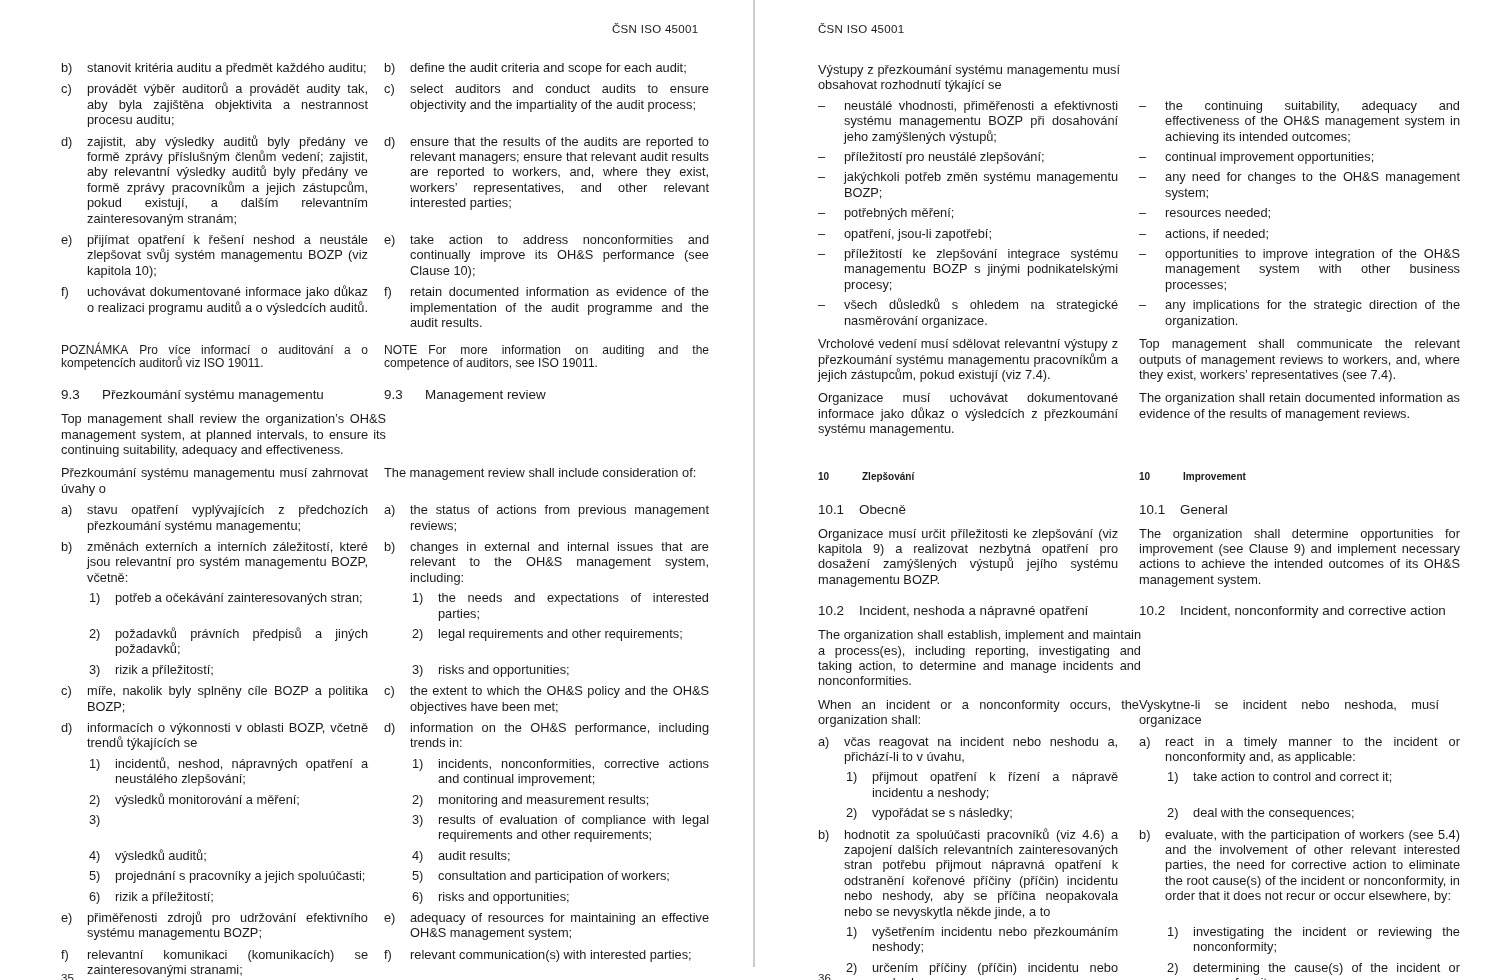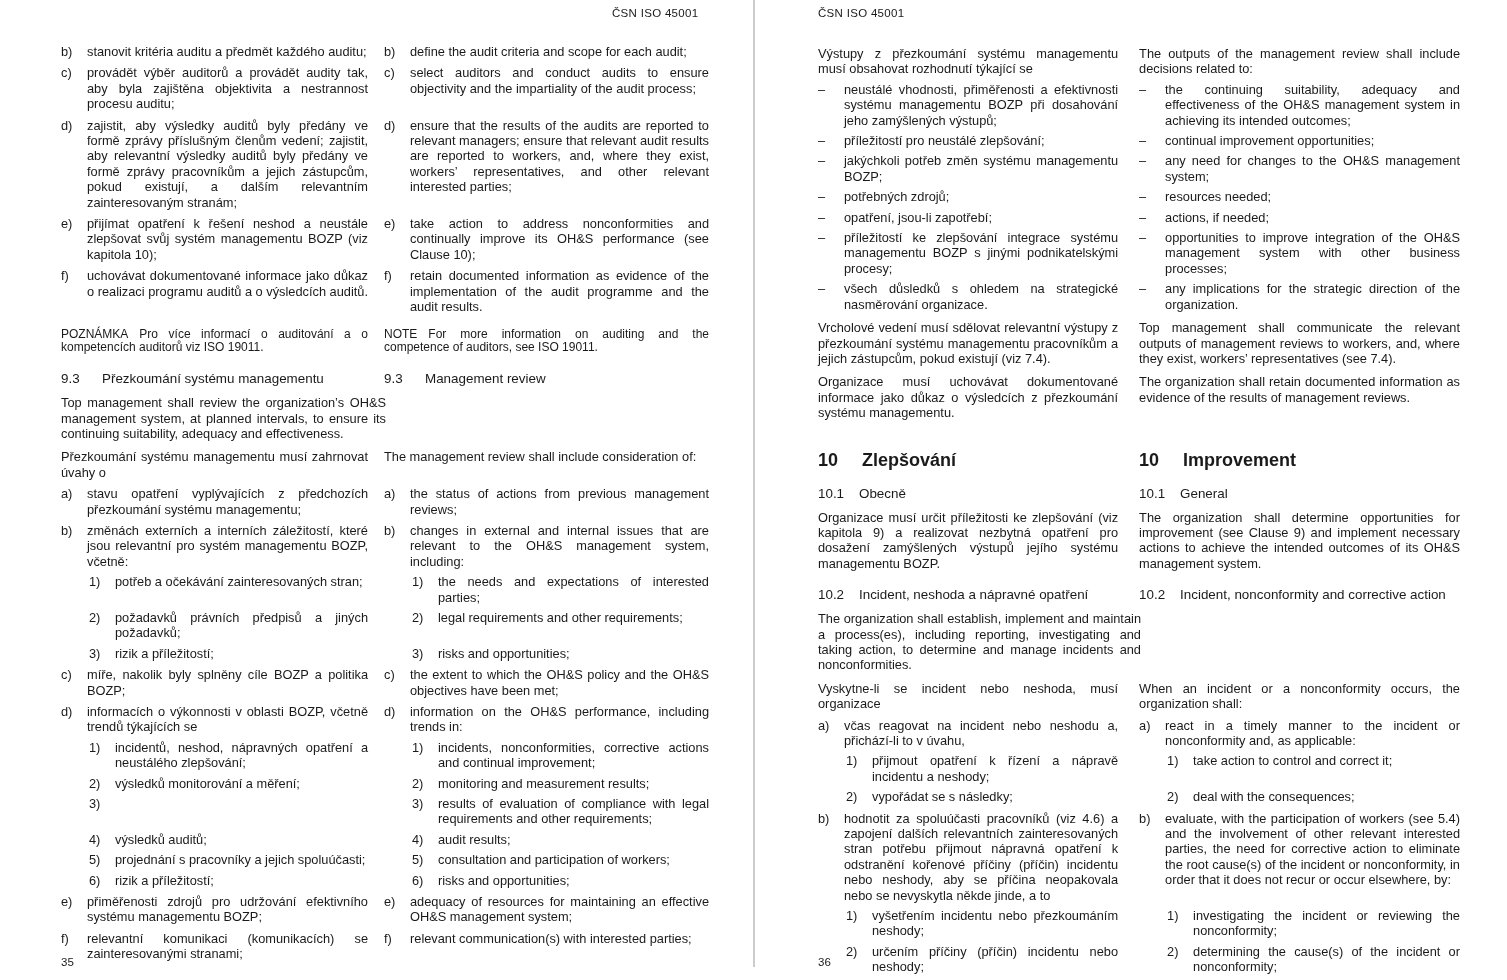--- a/index.html
+++ b/index.html
@@ -19,21 +19,21 @@
 
   .divider {
     position: absolute;
     left: 753px;
     top: 0;
     width: 2px;
     height: 967px;
     background: #cccccc;
   }
 
-  .page { position: absolute; top: 0; height: 728px; }
+  .page { position: absolute; top: 16px; height: 728px; }
   .page-left  { left: 61px;  width: 648px; }
   .page-right { left: 818px; width: 642px; }
 
   .running-header {
     position: absolute;
     top: 7px;
     font-size: 11.5px;
     letter-spacing: 0.3px;
     color: #1a1a1a;
     white-space: nowrap;
@@ -85,21 +85,21 @@
   .block.note .note-label { margin-right: 11px; }
   .block.h2 {
     font-weight: normal;
     font-size: 13.4px;
     line-height: 16px;
     text-align: left;
   }
   .block.h2 .hnum { display: inline-block; min-width: 41px; }
   .block.h1 {
     font-weight: bold;
-    font-size: 18px;
+    font-size: 10px;
     line-height: 19px;
     text-align: left;
   }
   .block.h1 .hnum { display: inline-block; min-width: 44px; }
 
   .page-number {
     position: absolute;
     top: 956px;
     left: 0;
     width: 100%;
@@ -310,23 +310,20 @@
     <div class="page-number">35</div>
   </section>
 
   <section class="page page-right">
     <div class="running-header">ČSN ISO 45001</div>
     <div class="rows" id="rows-1">
         <div class="row t-para">
           <div class="cell cs">
             <div class="block para"><span class="text">Výstupy z přezkoumání systému managementu musí obsahovat rozhodnutí týkající se</span></div>
           </div>
-          <div class="cell en">
-            <div class="block para"><span class="text">The outputs of the management review shall include decisions related to:</span></div>
-          </div>
         </div>
         <div class="row t-dash">
           <div class="cell cs">
             <div class="block dash"><span class="marker">–</span><span class="text">neustálé vhodnosti, přiměřenosti a efektivnosti systému managementu BOZP při dosahování jeho zamýšlených výstupů;</span></div>
           </div>
           <div class="cell en">
             <div class="block dash"><span class="marker">–</span><span class="text">the continuing suitability, adequacy and effectiveness of the OH&amp;S management system in achieving its intended outcomes;</span></div>
           </div>
         </div>
         <div class="row t-dash">
@@ -340,21 +337,21 @@
         <div class="row t-dash">
           <div class="cell cs">
             <div class="block dash"><span class="marker">–</span><span class="text">jakýchkoli potřeb změn systému managementu BOZP;</span></div>
           </div>
           <div class="cell en">
             <div class="block dash"><span class="marker">–</span><span class="text">any need for changes to the OH&amp;S management system;</span></div>
           </div>
         </div>
         <div class="row t-dash">
           <div class="cell cs">
-            <div class="block dash"><span class="marker">–</span><span class="text">potřebných zdrojů;</span></div>
+            <div class="block dash"><span class="marker">–</span><span class="text">potřebných měření;</span></div>
           </div>
           <div class="cell en">
             <div class="block dash"><span class="marker">–</span><span class="text">resources needed;</span></div>
           </div>
         </div>
         <div class="row t-dash">
           <div class="cell cs">
             <div class="block dash"><span class="marker">–</span><span class="text">opatření, jsou-li zapotřebí;</span></div>
           </div>
           <div class="cell en">
@@ -424,25 +421,25 @@
           <div class="cell en">
             <div class="block h2"><span class="hnum">10.2</span><span class="htitle">Incident, nonconformity and corrective action</span></div>
           </div>
         </div>
         <div class="row t-para">
           <div class="cell en">
             <div class="block para"><span class="text">The organization shall establish, implement and maintain a process(es), including reporting, investigating and taking action, to determine and manage incidents and nonconformities.</span></div>
           </div>
         </div>
         <div class="row t-para">
+          <div class="cell en">
+            <div class="block para"><span class="text">When an incident or a nonconformity occurs, the organization shall:</span></div>
+          </div>
           <div class="cell cs">
             <div class="block para"><span class="text">Vyskytne-li se incident nebo neshoda, musí organizace</span></div>
-          </div>
-          <div class="cell en">
-            <div class="block para"><span class="text">When an incident or a nonconformity occurs, the organization shall:</span></div>
           </div>
         </div>
         <div class="row t-li">
           <div class="cell cs">
             <div class="block li"><span class="marker">a)</span><span class="text">včas reagovat na incident nebo neshodu a, přichází-li to v úvahu,</span></div>
           </div>
           <div class="cell en">
             <div class="block li"><span class="marker">a)</span><span class="text">react in a timely manner to the incident or nonconformity and, as applicable:</span></div>
           </div>
         </div>

